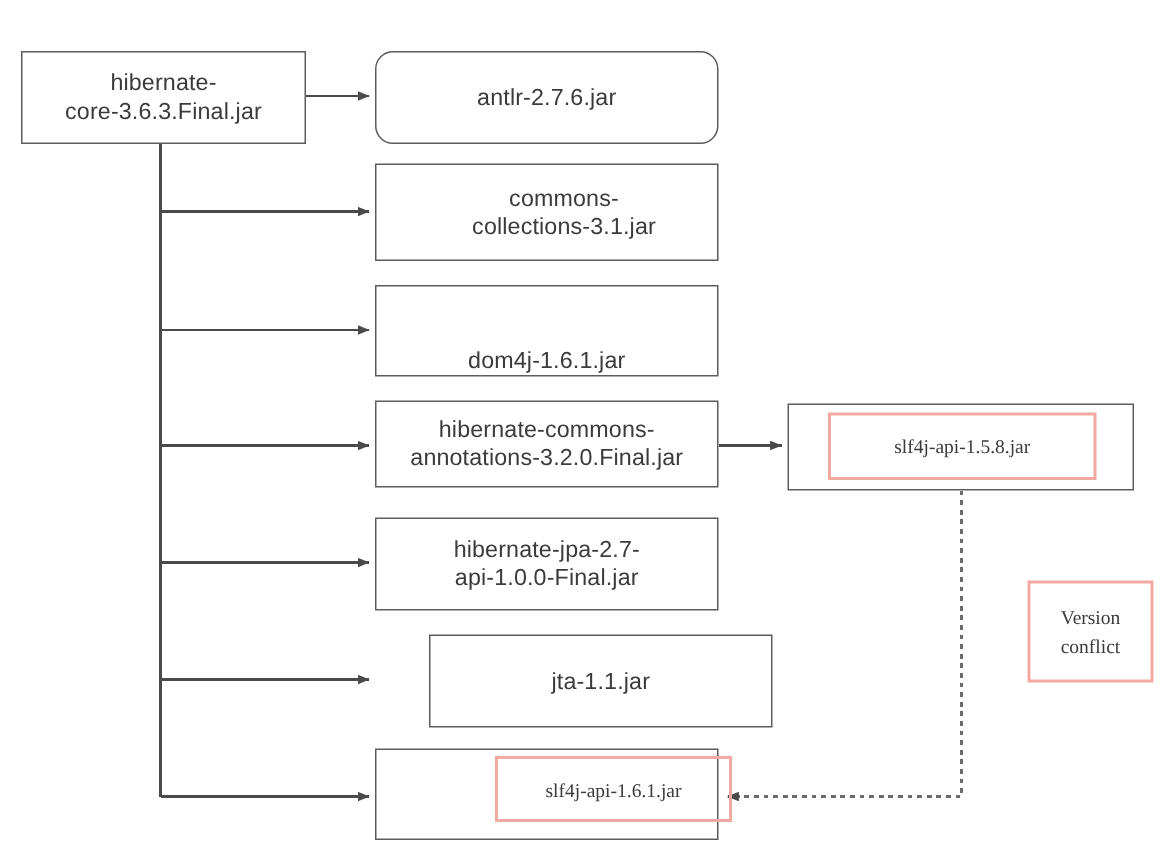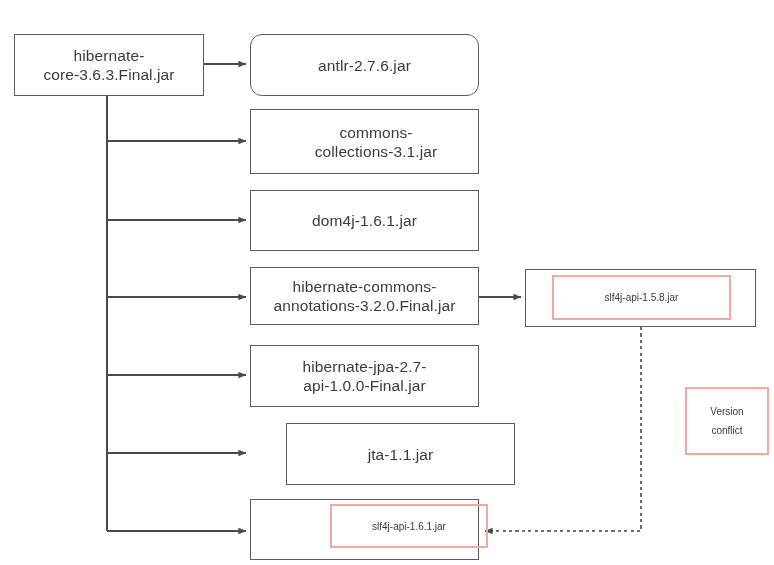--- a/index.html
+++ b/index.html
@@ -45,23 +45,24 @@
   .highlight {
     position: absolute;
     box-sizing: border-box;
     border: 2px solid #f3a8a0;
     background: transparent;
     display: flex;
     align-items: center;
     justify-content: center;
     text-align: center;
     color: #3b3b3b;
-    font-size: 10px;
+    font-size: 13px;
     line-height: 19px;
     white-space: pre-line;
+    font-family: Liberation Serif, serif;
   }
 </style>
 </head>
 <body>
 
 <div id="diagram-root">
 
   <svg class="edges" viewBox="0 0 774 565" xmlns="http://www.w3.org/2000/svg">
     <defs>
       <marker id="arrowSolid" markerWidth="9" markerHeight="9" refX="7.6" refY="3.2" orient="auto" markerUnits="userSpaceOnUse">
@@ -100,21 +101,21 @@
 
   <div class="node" style="left:250px; top:22px; width:229px; height:62px;border-radius:12px;">
     <span>antlr-2.7.6.jar</span>
   </div>
 
   <div class="node" style="left:250px; top:97px; width:229px; height:65px;padding-left:23px;">
     <span>commons-
 collections-3.1.jar</span>
   </div>
 
-  <div class="node" style="left:250px; top:178px; width:229px; height:61px;">
+  <div class="node" style="left:250px; top:178px; width:229px; height:61px;align-items:flex-end;">
     <span>dom4j-1.6.1.jar</span>
   </div>
 
   <div class="node" style="left:250px; top:255px; width:229px; height:58px;align-items:center;">
     <span>hibernate-commons-
 annotations-3.2.0.Final.jar</span>
   </div>
 
   <div class="node" style="left:250px; top:333px; width:229px; height:62px;">
     <span>hibernate-jpa-2.7-

